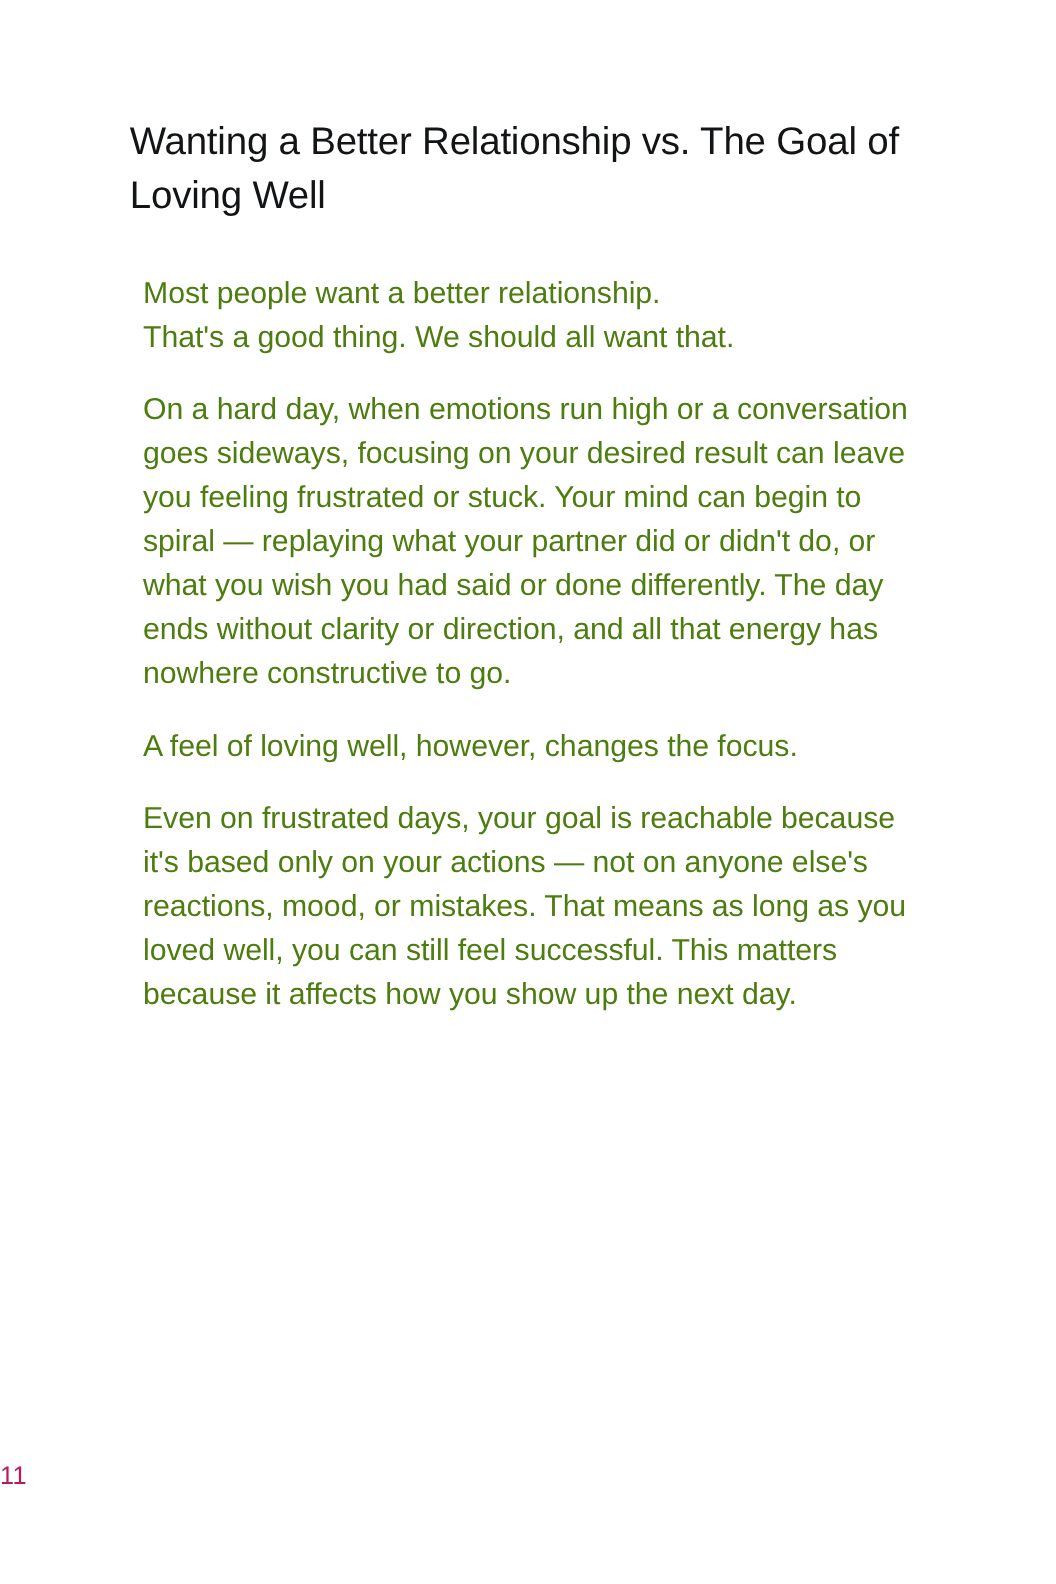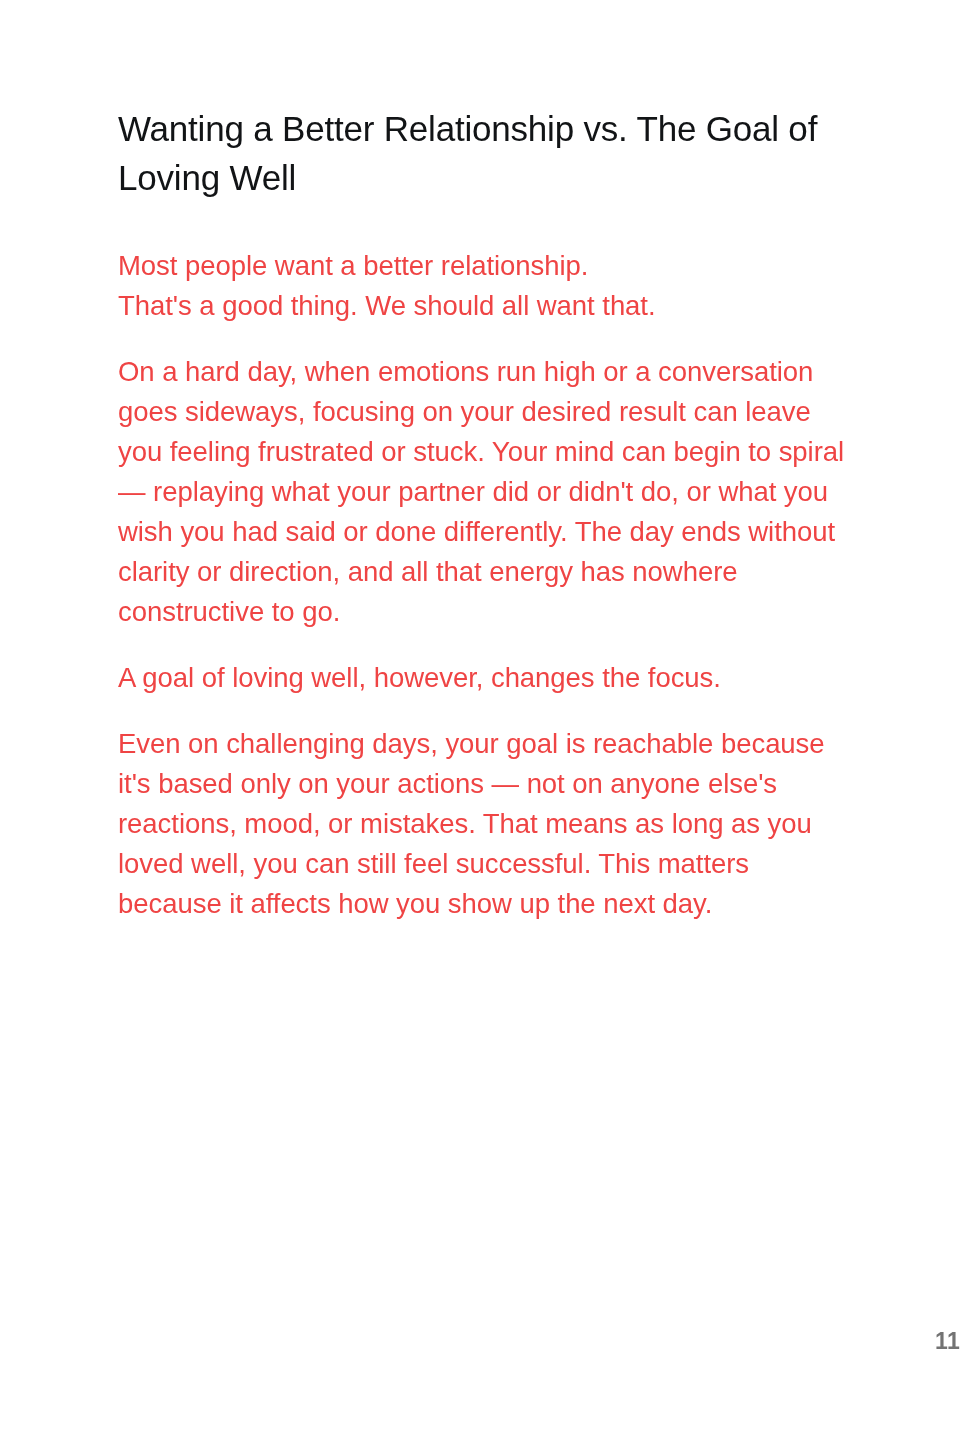--- a/index.html
+++ b/index.html
@@ -27,47 +27,47 @@
     font-weight: 400;
     letter-spacing: -0.2px;
     margin: 0 0 44px 0;
     color: #121416;
     max-width: 720px;
   }
   .body-block {
     font-size: 27.5px;
     line-height: 40px;
     letter-spacing: -0.05px;
-    margin: 0 0 26px 0;
-    color: #ef4444;
+    margin: 0 0 26px 12px;
+    color: #4d7c0f;
     max-width: 730px;
   }
   .body-block:last-of-type {
     margin-bottom: 0;
   }
   .page-number {
     position: absolute;
     left: 0;
     right: 0;
     top: 1328px;
-    text-align: right;
+    text-align: left;
     font-size: 23px;
-    font-weight: 700;
-    color: #737373;
+    font-weight: 400;
+    color: #be185d;
     letter-spacing: 0.3px;
   }
 </style>
 </head>
 <body>
 
 <div class="page">
 
   <h1 class="page-title">Wanting a Better Relationship vs. The Goal of Loving Well</h1>
 
   <p class="body-block" style="white-space: pre-line;">Most people want a better relationship.
 That's a good thing. We should all want that.</p>
   <p class="body-block">On a hard day, when emotions run high or a conversation goes sideways, focusing on your desired result can leave you feeling frustrated or stuck. Your mind can begin to spiral — replaying what your partner did or didn't do, or what you wish you had said or done differently. The day ends without clarity or direction, and all that energy has nowhere constructive to go.</p>
-  <p class="body-block">A goal of loving well, however, changes the focus.</p>
-  <p class="body-block">Even on challenging days, your goal is reachable because it's based only on your actions — not on anyone else's reactions, mood, or mistakes. That means as long as you loved well, you can still feel successful. This matters because it affects how you show up the next day.</p>
+  <p class="body-block">A feel of loving well, however, changes the focus.</p>
+  <p class="body-block">Even on frustrated days, your goal is reachable because it's based only on your actions — not on anyone else's reactions, mood, or mistakes. That means as long as you loved well, you can still feel successful. This matters because it affects how you show up the next day.</p>
 
   <div class="page-number">11</div>
 
 </div>
 
 </body></html>

